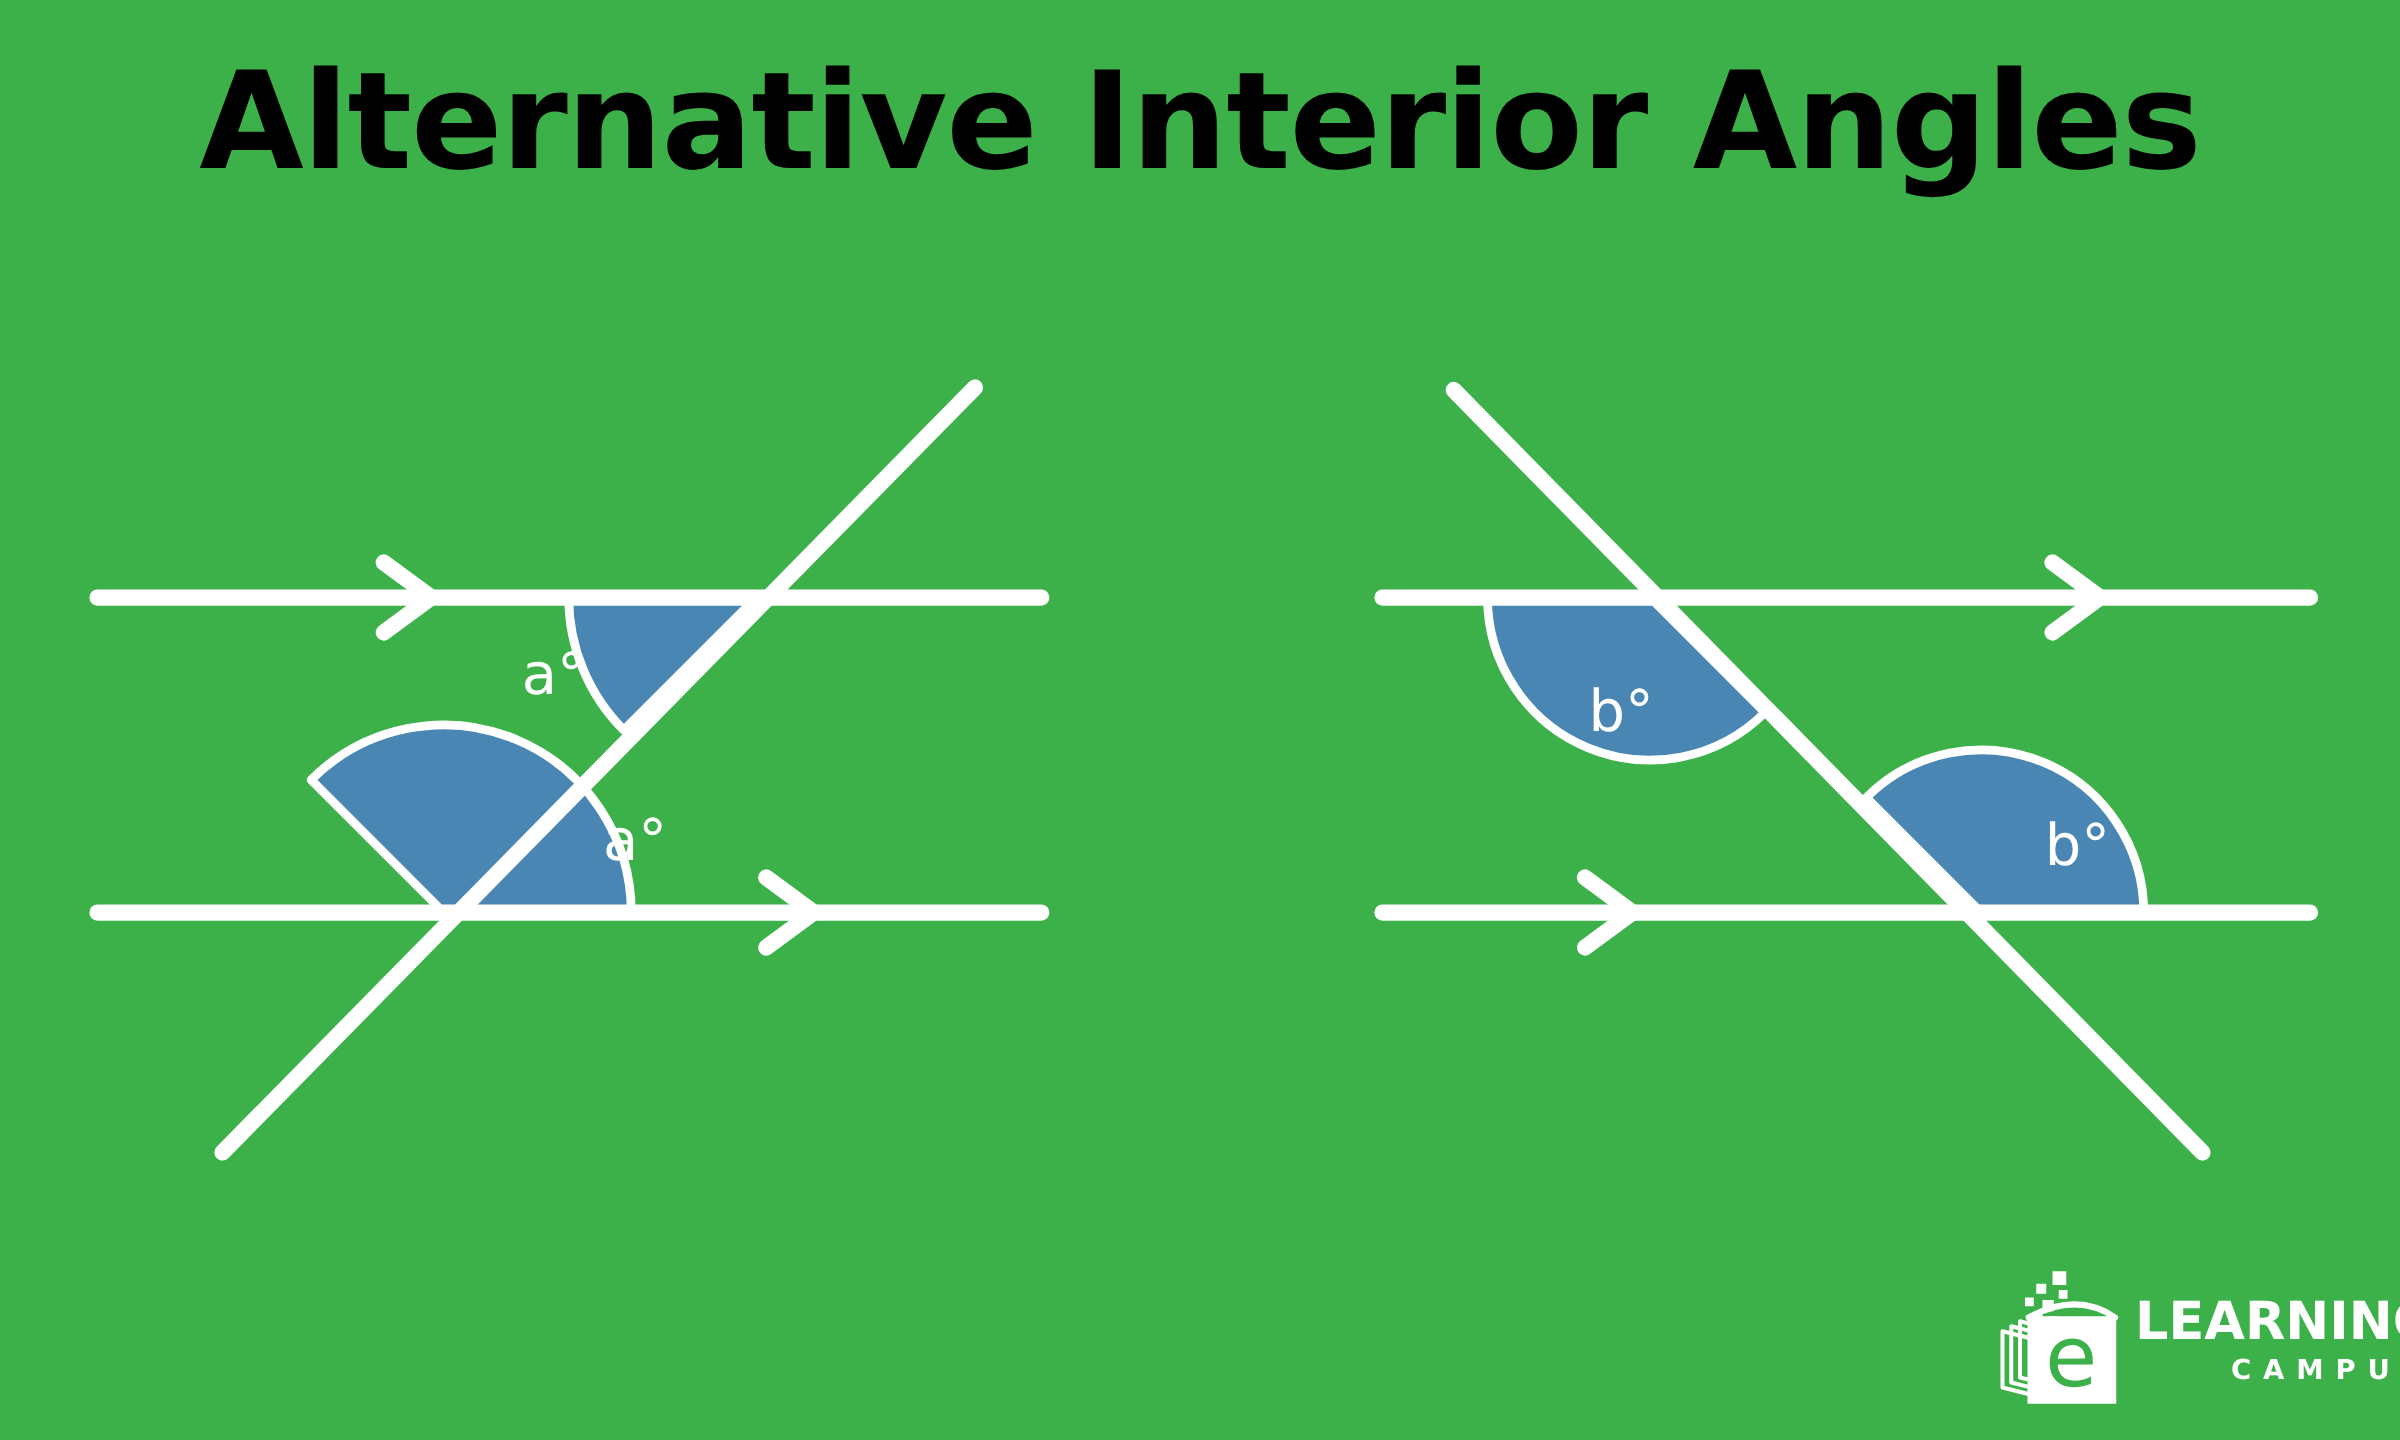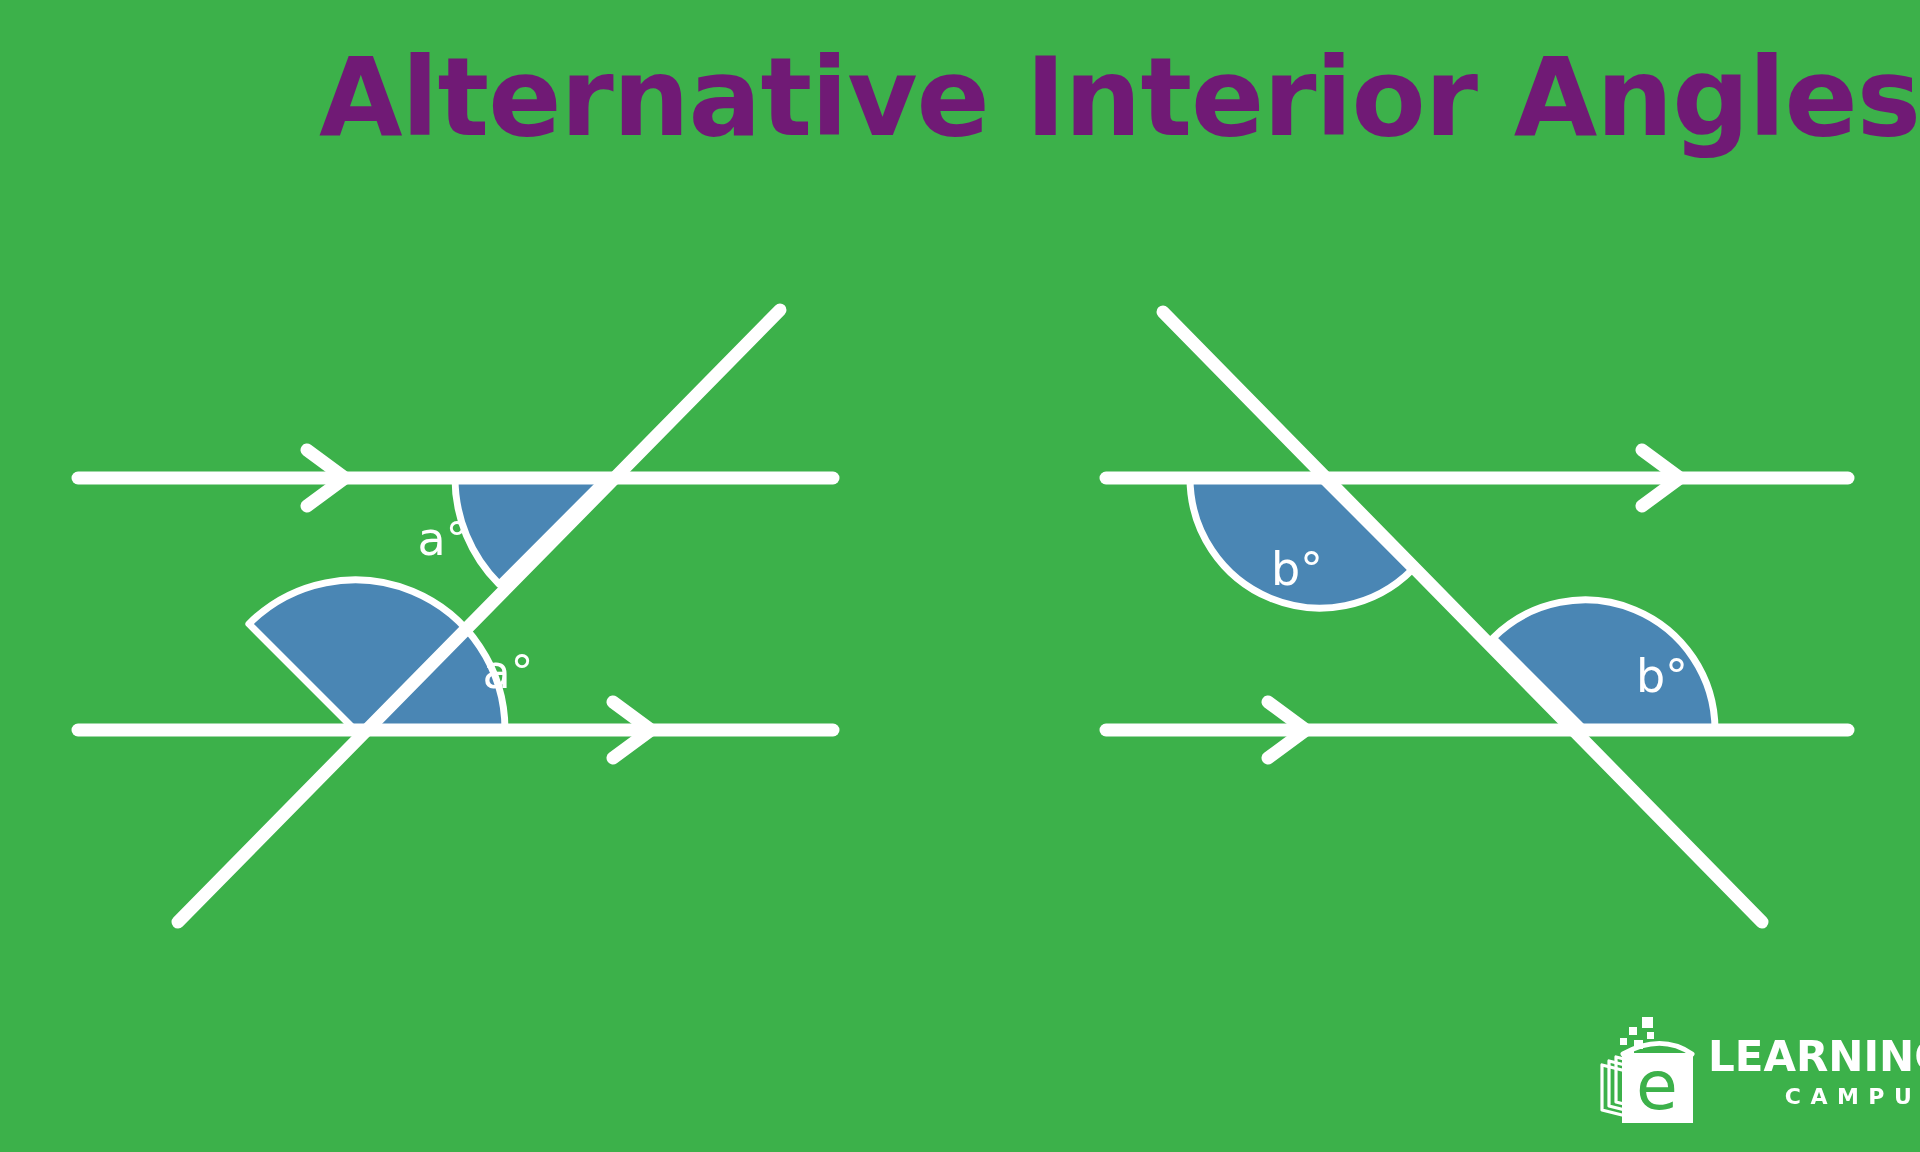--- a/index.html
+++ b/index.html
@@ -13,22 +13,22 @@
     height: 1152px;
     background: #3cb14a;
     overflow: hidden;
     font-family: "DejaVu Sans", "Liberation Sans", sans-serif;
   }
   #page-title {
     position: absolute;
     top: 38px;
     left: 0;
     width: 1920px;
-    text-align: right;
-    color: #701a75;
+    text-align: center;
+    color: #000000;
     font-family: "DejaVu Sans", "Liberation Sans", sans-serif;
     font-size: 108px;
     font-weight: 700;
     letter-spacing: -1px;
     line-height: 1.12;
     white-space: nowrap;
   }
   .figure-svg {
     position: absolute;
     top: 0;

